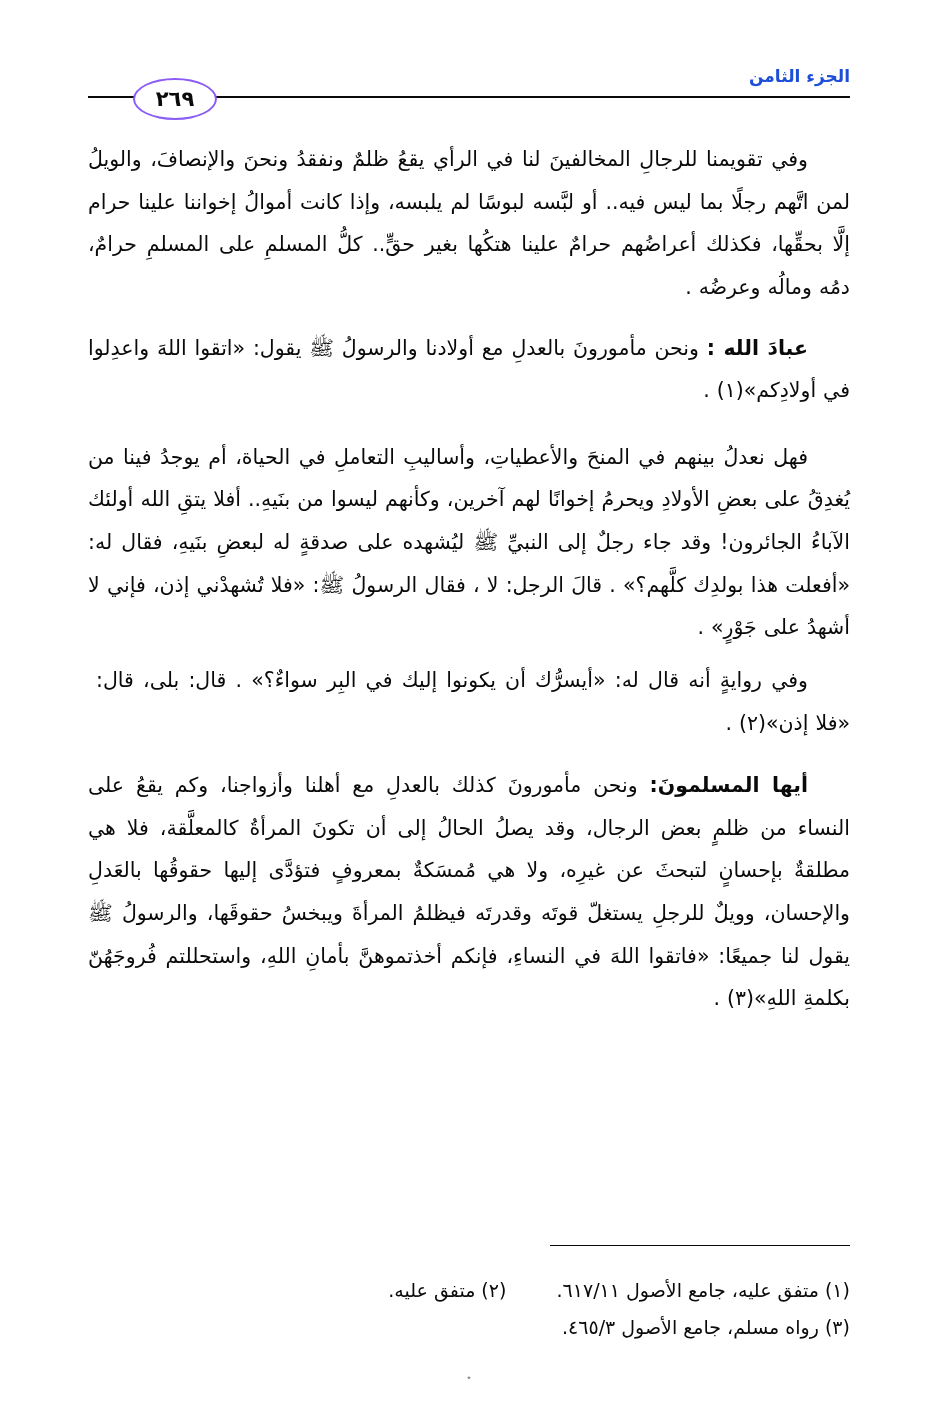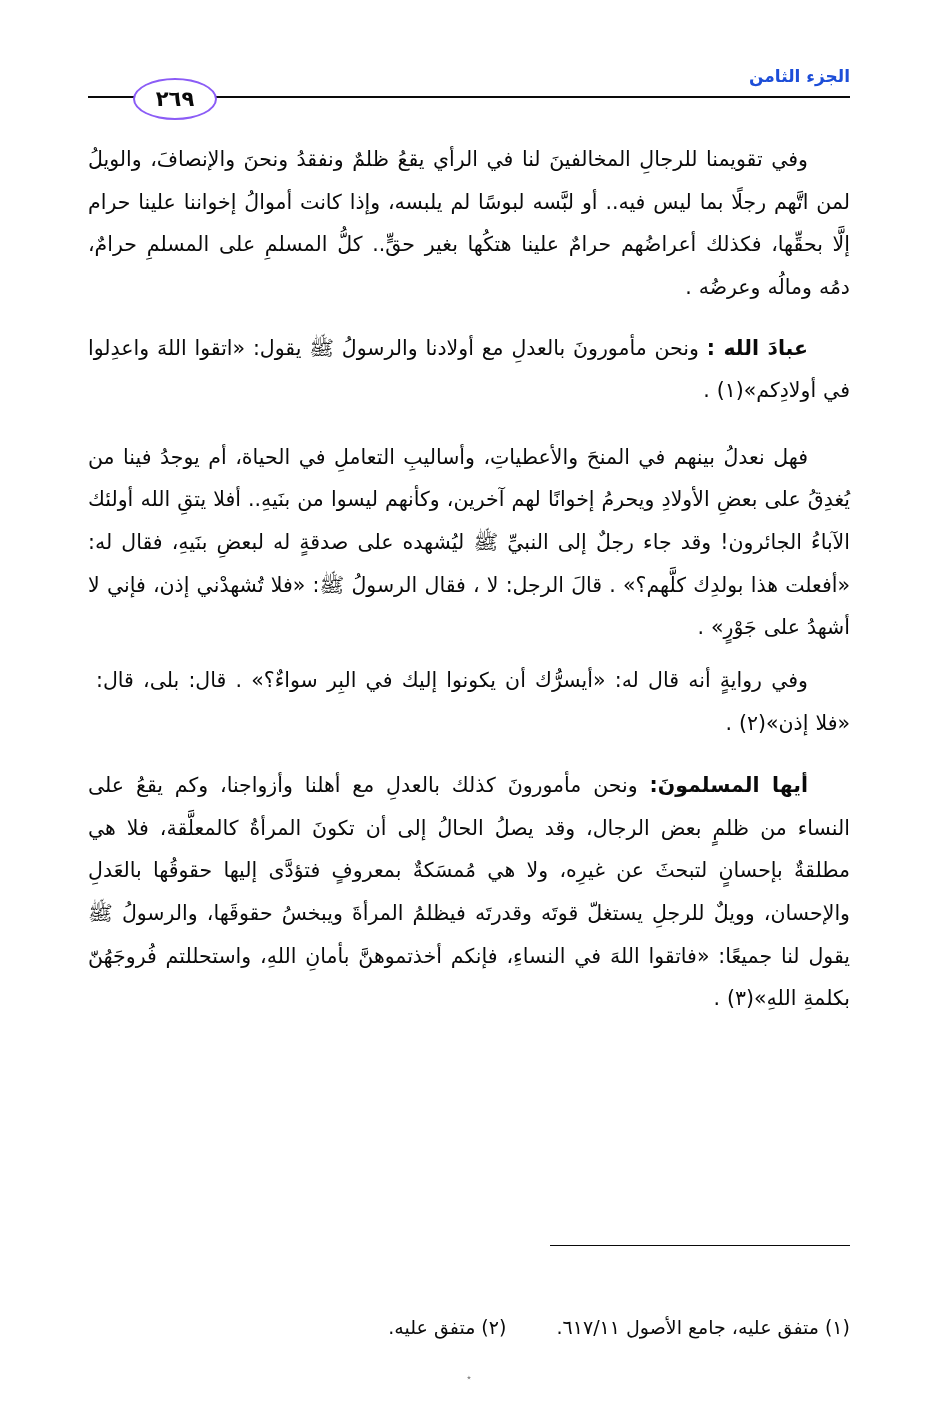--- a/index.html
+++ b/index.html
@@ -166,17 +166,20 @@
   </div>
 
   <div class="footnote-rule"></div>
 
   <div class="footnotes">
     <div class="fn-line">
       <span>(١) متفق عليه، جامع الأصول ٦١٧/١١.</span>
       <span class="fn-gap"></span>
       <span>(٢) متفق عليه.</span>
     </div>
+    <div class="fn-line">
+      <span>(٣) رواه مسلم، جامع الأصول ٤٦٥/٣.</span>
+    </div>
   </div>
 
   <div class="bottom-mark">٭</div>
 
 </div>
 
 </body></html>

